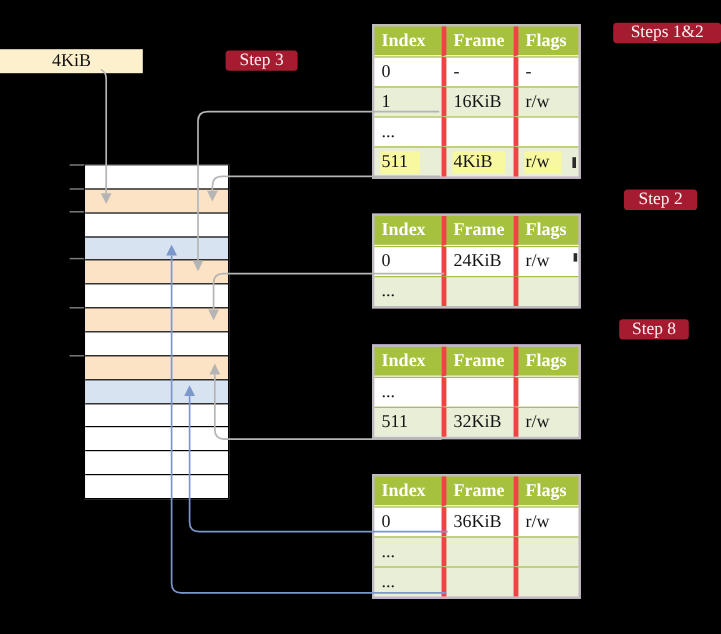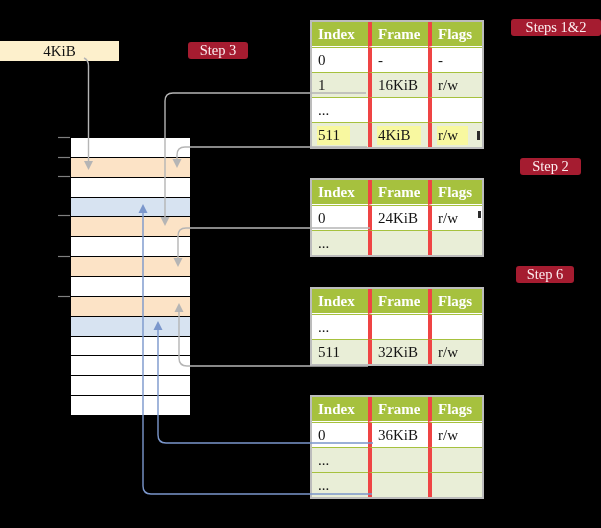--- a/index.html
+++ b/index.html
@@ -67,21 +67,21 @@
 
 <div class="canvas">
 
   <div class="frame-box">
     <span>4KiB</span>
   </div>
 
   <div class="badge b0">Step 3</div>
   <div class="badge b12">Steps 1&amp;2</div>
   <div class="badge b3">Step 2</div>
-  <div class="badge b4">Step 6</div>
+  <div class="badge b4">Step 8</div>
 
   <div class="memcol">
       <div class="mem-row mem-plain"></div>
       <div class="mem-row mem-frame"></div>
       <div class="mem-row mem-plain"></div>
       <div class="mem-row mem-pagetable"></div>
       <div class="mem-row mem-frame"></div>
       <div class="mem-row mem-plain"></div>
       <div class="mem-row mem-frame"></div>
       <div class="mem-row mem-plain"></div>

